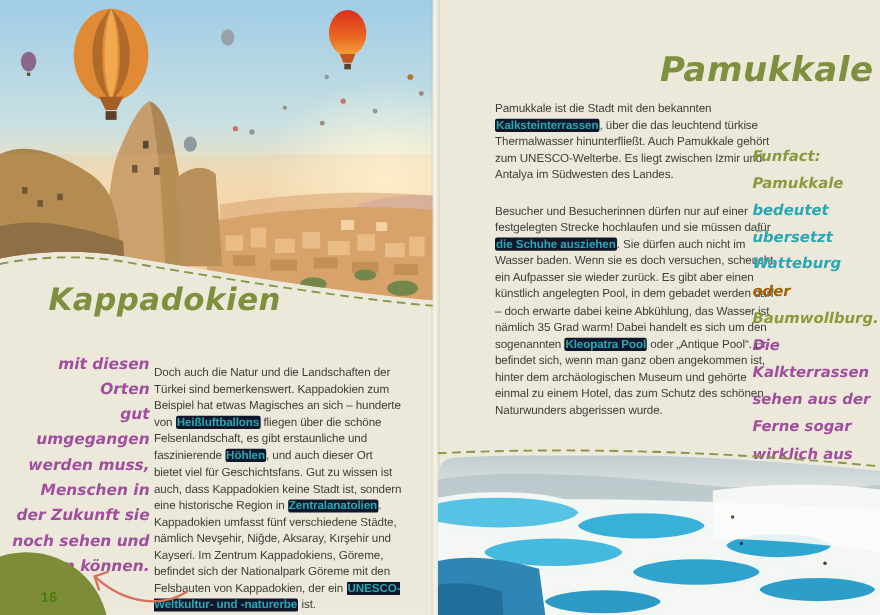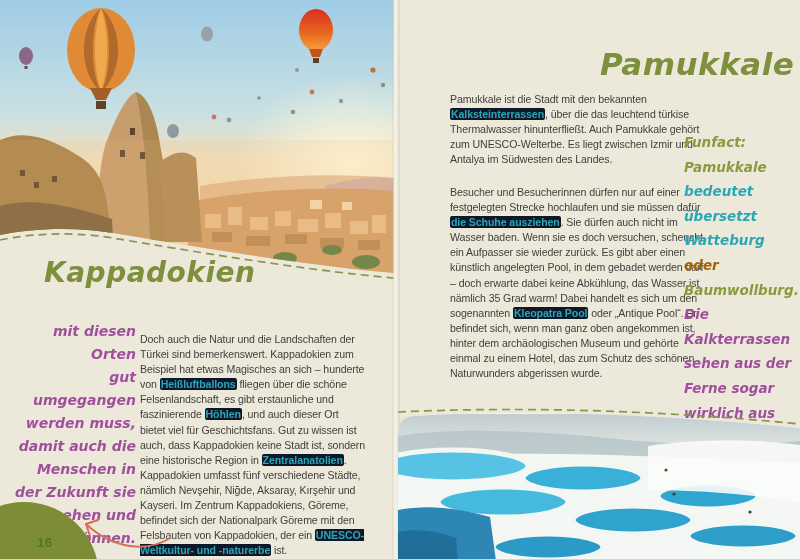--- a/index.html
+++ b/index.html
@@ -143,21 +143,20 @@
     </g>
     <path d="M0,240 C28,234 72,231 113,238 C190,251 310,271 394,278" fill="none" stroke="#8A9548" stroke-width="1.7" stroke-dasharray="8,5"></path>
   </svg>
 
   <h1 class="heading heading-left">Kappadokien</h1>
 
   <div class="margin-note script">
       <div>mit diesen Orten</div>
       <div>gut umgegangen</div>
       <div>werden muss,</div>
-      <div>damit auch die</div>
       <div>Menschen in</div>
       <div>der Zukunft sie</div>
       <div>noch sehen und</div>
       <div>erleben können.</div>
     </div>
 
   <p class="body-text body-left"><span>Doch auch die Natur und die Landschaften der Türkei sind bemerkenswert. Kappadokien zum Beispiel hat etwas Magisches an sich – hunderte von </span><span class="hl">Heißluftballons</span><span> fliegen über die schöne Felsenlandschaft, es gibt erstaunliche und faszinierende </span><span class="hl">Höhlen</span><span>, und auch dieser Ort bietet viel für Geschichtsfans. Gut zu wissen ist auch, dass Kappadokien keine Stadt ist, sondern eine historische Region in </span><span class="hl">Zentralanatolien</span><span>. Kappadokien umfasst fünf verschiedene Städte, nämlich Nevşehir, Niğde, Aksaray, Kırşehir und Kayseri. Im Zentrum Kappadokiens, Göreme, befindet sich der Nationalpark Göreme mit den Felsbauten von Kappadokien, der ein </span><span class="hl">UNESCO-Weltkultur- und -naturerbe</span><span> ist.</span></p>
 
   <svg class="arrow" width="100" height="44" viewBox="0 0 100 44">
     <path d="M96,28 C74,42 40,40 12,14" fill="none" stroke="#D96E5B" stroke-width="2" stroke-linecap="round"></path>

